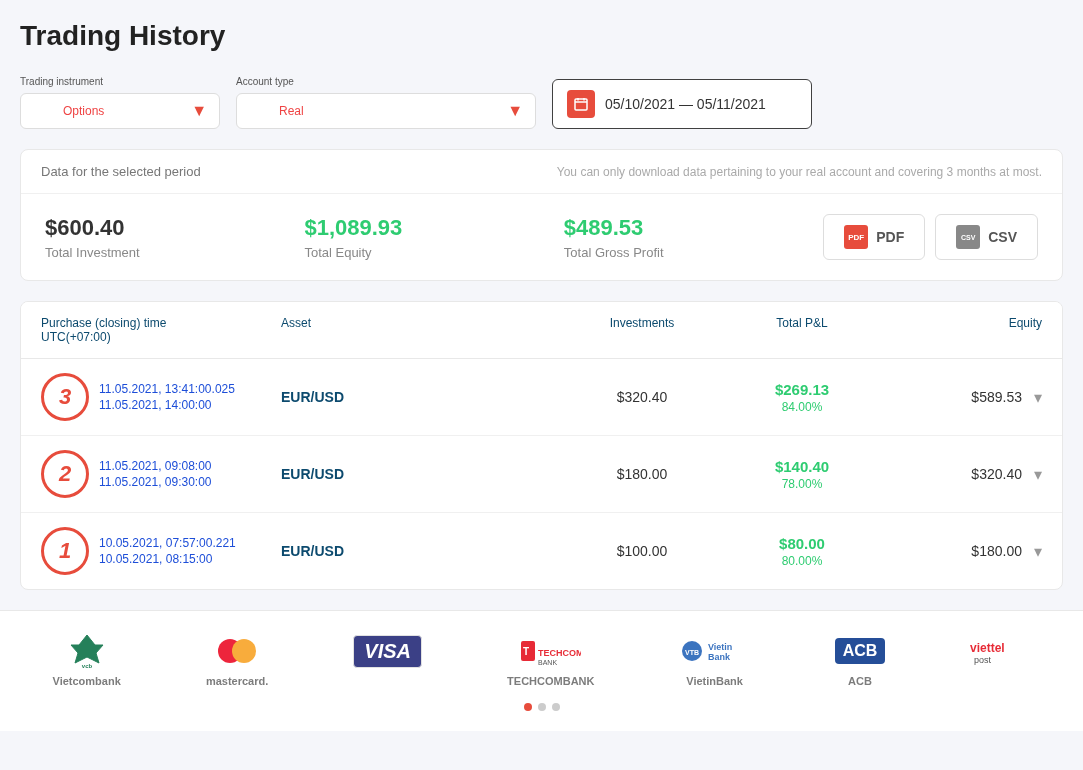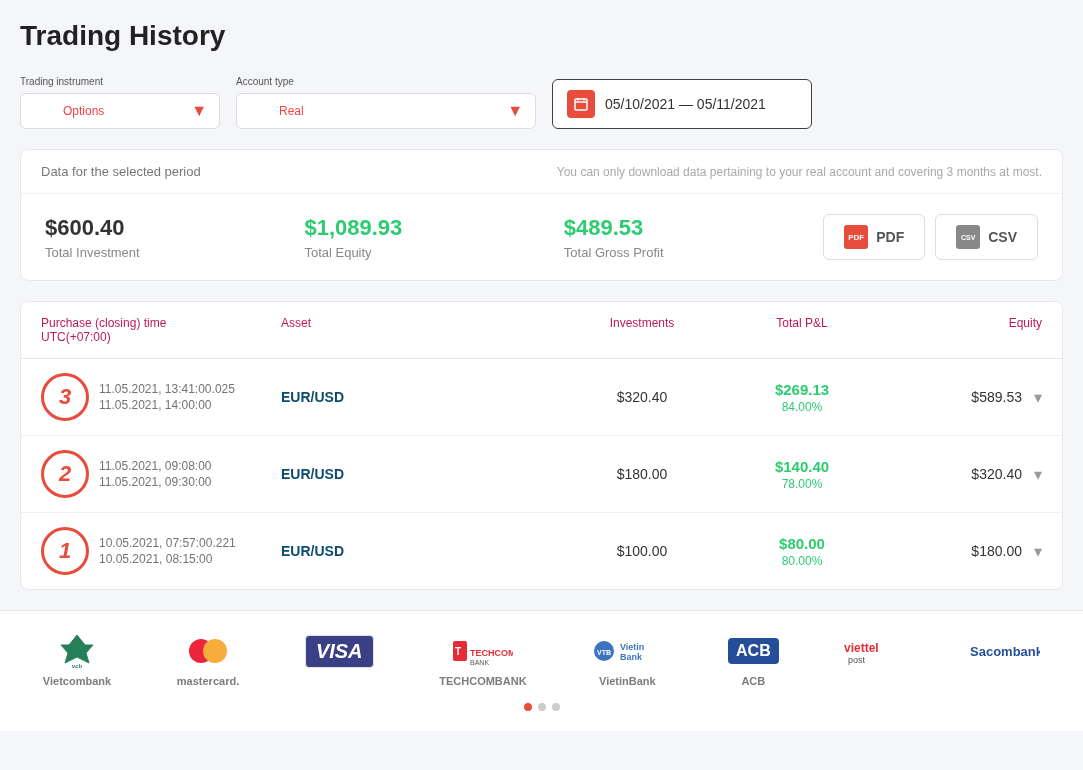--- a/index.html
+++ b/index.html
@@ -189,21 +189,21 @@
     }
     .table-header {
       display: grid;
       grid-template-columns: 240px 1fr 160px 160px 160px;
       padding: 14px 20px;
       border-bottom: 1px solid #e8e8e8;
       background: #fff;
     }
     .th {
       font-size: 12px;
-      color: #be185d;
+      color: #0c4a6e;
       font-weight: 500;
     }
     .table-row {
       display: grid;
       grid-template-columns: 240px 1fr 160px 160px 160px;
       padding: 14px 20px;
       border-bottom: 1px solid #f0f0f0;
       align-items: center;
     }
     .table-row:last-child { border-bottom: none; }
@@ -226,21 +226,21 @@
       font-style: italic;
       flex-shrink: 0;
     }
     .time-lines {
       display: flex;
       flex-direction: column;
       gap: 2px;
     }
     .time-line {
       font-size: 12px;
-      color: #737373;
+      color: #1d4ed8;
     }
     .asset-cell {
       font-size: 14px;
       font-weight: 600;
       color: #0c4a6e;
     }
     .investment-cell {
       font-size: 14px;
       color: #333;
       text-align: center;
@@ -531,28 +531,20 @@
       <div class="bank-logo">
         <div class="bank-logo-img">
           <svg width="60" height="30" viewBox="0 0 60 30">
             <text x="0" y="16" font-size="12" fill="#e30613" font-weight="bold">viettel</text>
             <text x="4" y="27" font-size="9" fill="#333">post</text>
           </svg>
         </div>
         <span class="bank-name" style="color:transparent">.</span>
       </div>
 
-      <div class="bank-logo">
-        <div class="bank-logo-img">
-          <svg width="70" height="30" viewBox="0 0 70 30">
-            <text x="0" y="20" font-size="13" fill="#003087" font-weight="bold">Sacombank</text>
-          </svg>
-        </div>
-        <span class="bank-name" style="color:transparent">.</span>
-      </div>
 
     </div>
 
     <div class="carousel-dots">
       <div class="dot active"></div>
       <div class="dot"></div>
       <div class="dot"></div>
     </div>
   </div>
 

